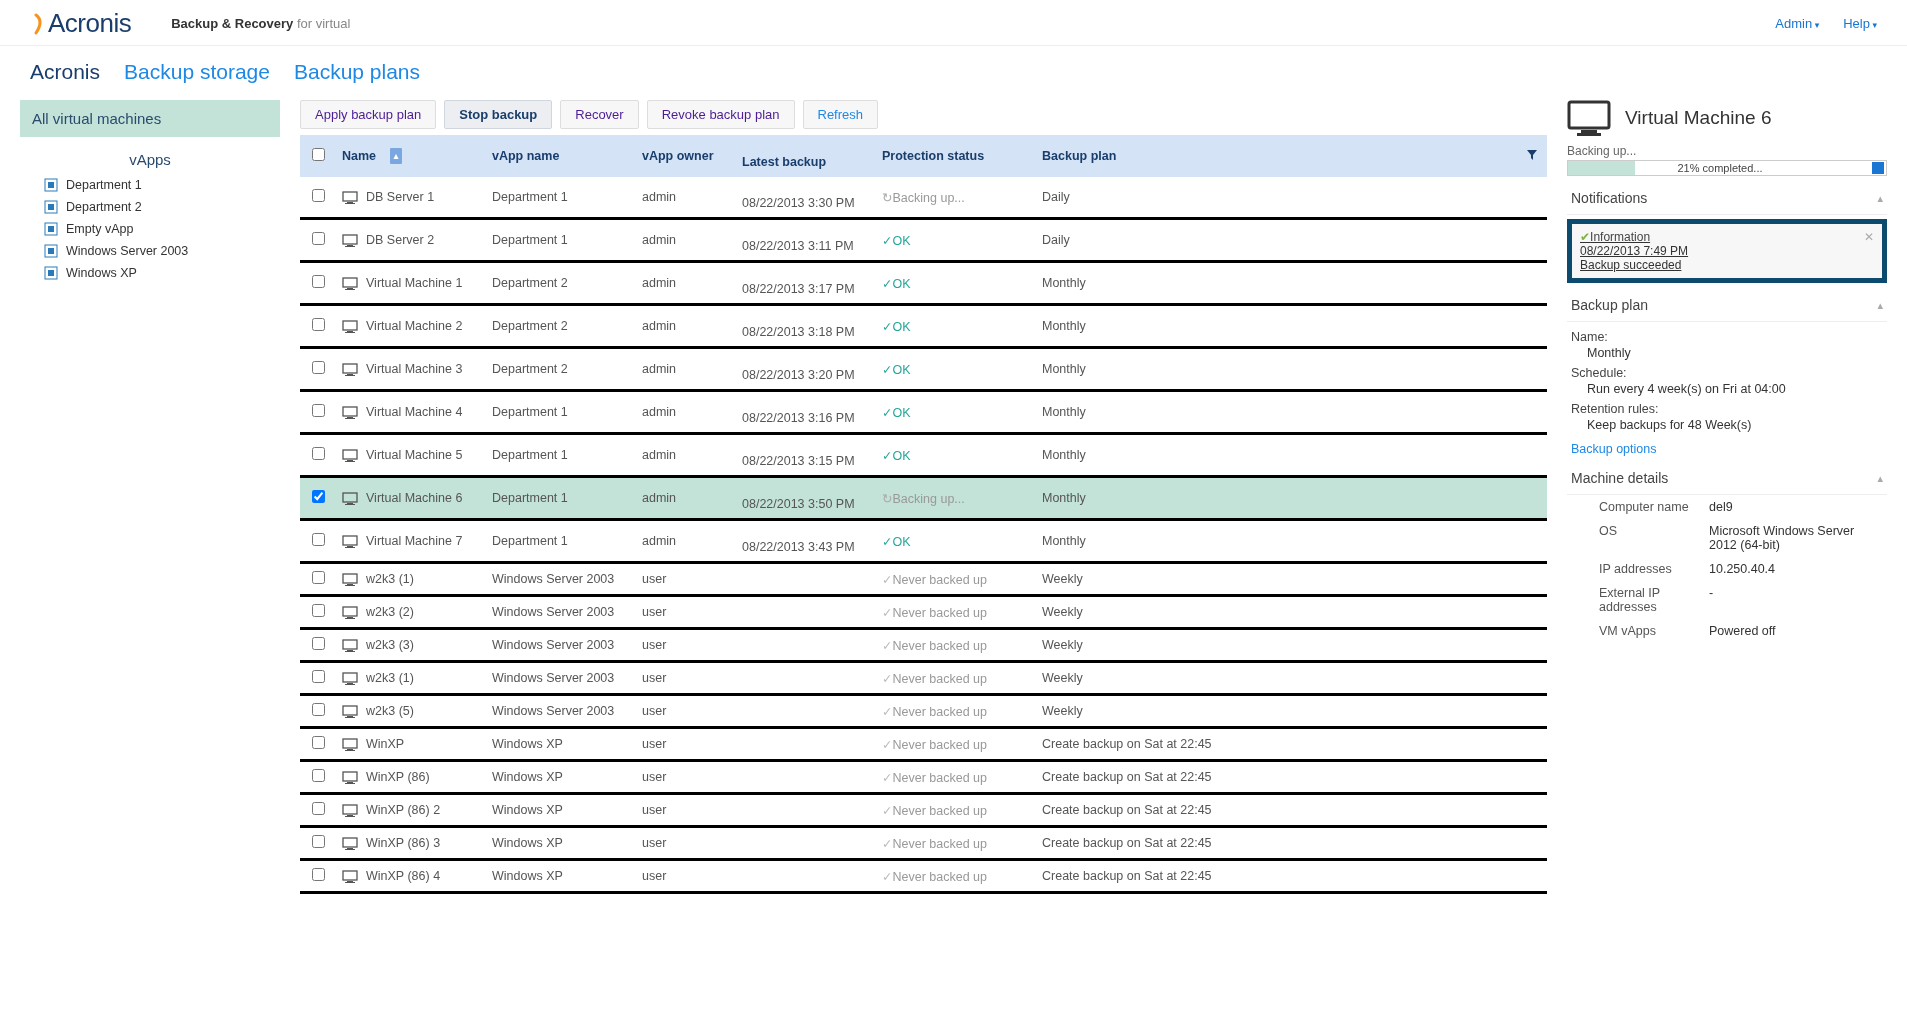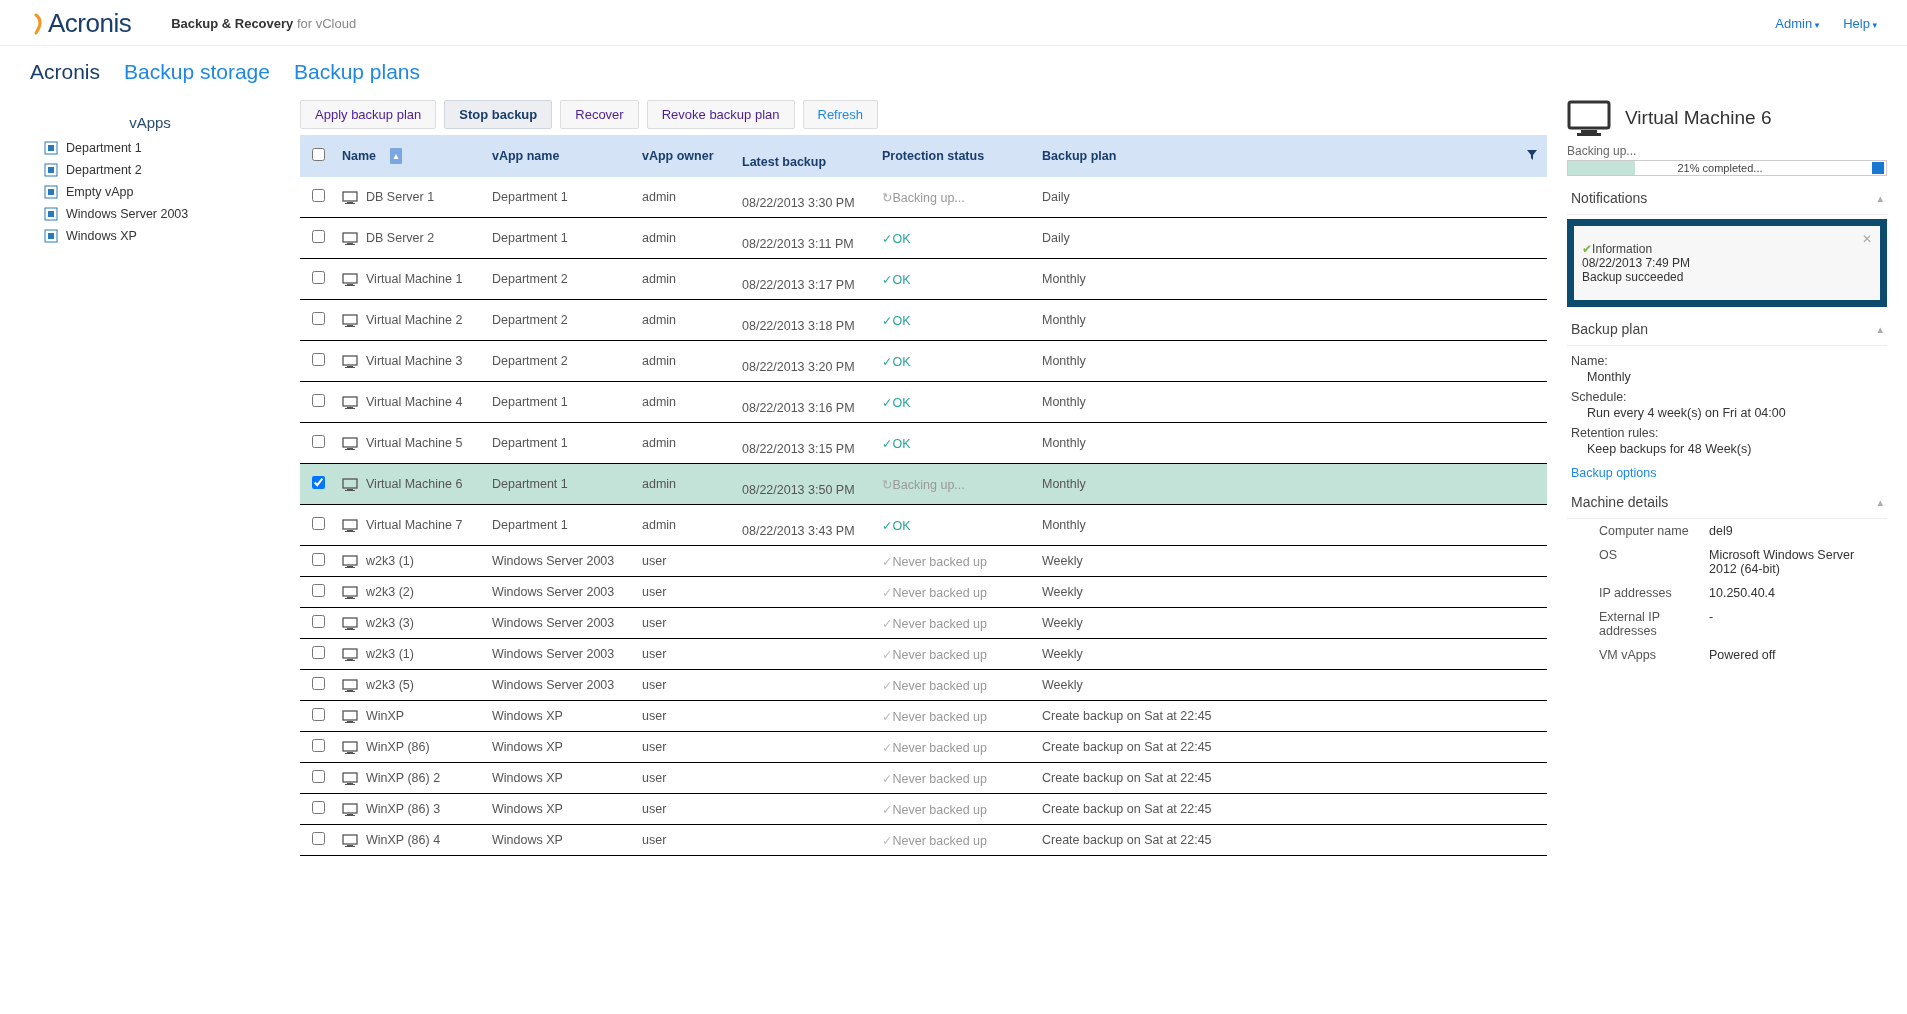--- a/index.html
+++ b/index.html
@@ -36,21 +36,21 @@
 .cell.chk { width: 36px; text-align: center; }
 .cell.name { width: 150px; display: flex; align-items: center; gap: 8px; }
 .cell.vapp { width: 150px; }
 .cell.owner { width: 100px; }
 .cell.latest { width: 140px; margin-top: 12px; }
 .cell.status { width: 160px; display: flex; align-items: center; gap: 6px; }
 .cell.plan { flex: 1; }
 .cell.filter { width: 30px; text-align: center; }
 .sort-ind { width: 12px; height: 16px; display: inline-flex; align-items: center; justify-content: center; background: #7aa7e0; margin-left: 6px; border-radius: 1px; }
 .sort-ind::before { content: "\25B4"; color: #fff; font-size: 9px; }
-.row { display: flex; align-items: center; border-bottom: 1px solid #000000; }
+.row { display: flex; align-items: center; border-bottom: 3px solid #000000; }
 .row .cell { padding: 7px 6px; font-size: 12.5px; color: #555; white-space: nowrap; overflow: hidden; text-overflow: ellipsis; }
 .row.sel { background: #c3e2d8; }
 input.cb { width: 13px; height: 13px; }
 .vm-icon { width: 16px; height: 13px; flex-shrink: 0; }
 .st-ok { color: #26a69a; }
 .st-ok::before { content: "\2713 "; }
 .st-never { color: #999; }
 .st-never::before { content: "\2713 "; color: #bbb; }
 .st-busy { color: #999; }
 .st-busy::before { content: "\21BB "; color: #aaa; }
@@ -59,21 +59,21 @@
 .rp-head { display: flex; align-items: center; gap: 14px; padding-bottom: 8px; }
 .rp-vm-icon { width: 44px; height: 36px; }
 .rp-title { font-size: 19px; font-weight: 300; color: #333; }
 .prog-label { font-size: 12px; color: #666; margin-bottom: 2px; }
 .prog-bar { height: 16px; border: 1px solid #ccc; position: relative; display: flex; align-items: center; }
 .prog-fill { position: absolute; left: 0; top: 0; bottom: 0; background: #c3e2d8; width: 21%; }
 .prog-text { position: relative; flex: 1; text-align: center; font-size: 11px; color: #444; }
 .prog-stop { width: 12px; height: 12px; background: #1976d2; margin-right: 2px; position: relative; cursor: pointer; }
 .section-head { display: flex; justify-content: space-between; align-items: center; padding: 8px 4px; border-bottom: 1px solid #eee; margin-top: 6px; font-size: 14px; color: #444; cursor: pointer; }
 .section-head .chev { color: #aaa; font-size: 11px; }
-.notif-item { background: #f7f7f7; border: 7px solid #0c4a6e; padding: 16px 8px; margin-top: 4px; position: relative; font-size: 12px; }
+.notif-item { background: #f7f7f7; border: 5px solid #0c4a6e; padding: 6px 8px; margin-top: 4px; position: relative; font-size: 12px; text-decoration: underline; }
 .notif-item .title { color: #444; }
 .notif-item .title::before { content: "\2714 "; color: #7cb342; }
 .notif-item .close { position: absolute; right: 8px; top: 6px; color: #aaa; cursor: pointer; }
 .kv { padding: 8px 4px 0; font-size: 12.5px; color: #444; }
 .kv .lbl { margin-bottom: 2px; }
 .kv .val { margin-left: 16px; margin-bottom: 6px; color: #333; }
 .link-txt { color: #1e88e5; cursor: pointer; margin-top: 4px; display: inline-block; }
 .detail-row { display: flex; padding: 5px 4px; font-size: 12.5px; margin-left: 28px; }
 .detail-row .k { width: 110px; color: #555; }
 .detail-row .v { flex: 1; color: #333; }
@@ -82,36 +82,37 @@
 <body>
 
 <div class="header">
   <div class="logo">
     <svg class="logo-swoosh" viewBox="0 0 16 22">
         <path d="M6 2 Q 14 8 6 20" stroke="#f7941e" stroke-width="3" fill="none" stroke-linecap="round"></path>
       </svg>
     <span class="logo-mark">Acronis</span>
   </div>
   <div class="product-name">
-    <span class="bold">Backup &amp; Recovery</span><span class="light"> for vCloud</span>
+    <span class="bold">Backup &amp; Recovery</span><span class="light"> for virtual</span>
   </div>
   <div class="header-right">
     <span class="header-link">Admin</span>
     <span class="header-link">Help</span>
   </div>
 </div>
 
 <div class="tabs">
   <div class="tab inactive">Acronis</div>
   <div class="tab link">Backup storage</div>
   <div class="tab link">Backup plans</div>
 </div>
 
 <div class="content">
   <div class="sidebar">
+    <div class="side-sel">All virtual machines</div>
     <div class="side-head">vApps</div>
     <div id="side-items">
         <div class="side-item">
           <svg class="vapp-icon" viewBox="0 0 14 14">
             <rect x="1" y="1" width="12" height="12" fill="none" stroke="#2a7ab9" stroke-width="1"></rect>
             <rect x="4" y="4" width="6" height="6" fill="#2a7ab9"></rect>
           </svg>
           <span>Department 1</span>
         </div>
         <div class="side-item">

